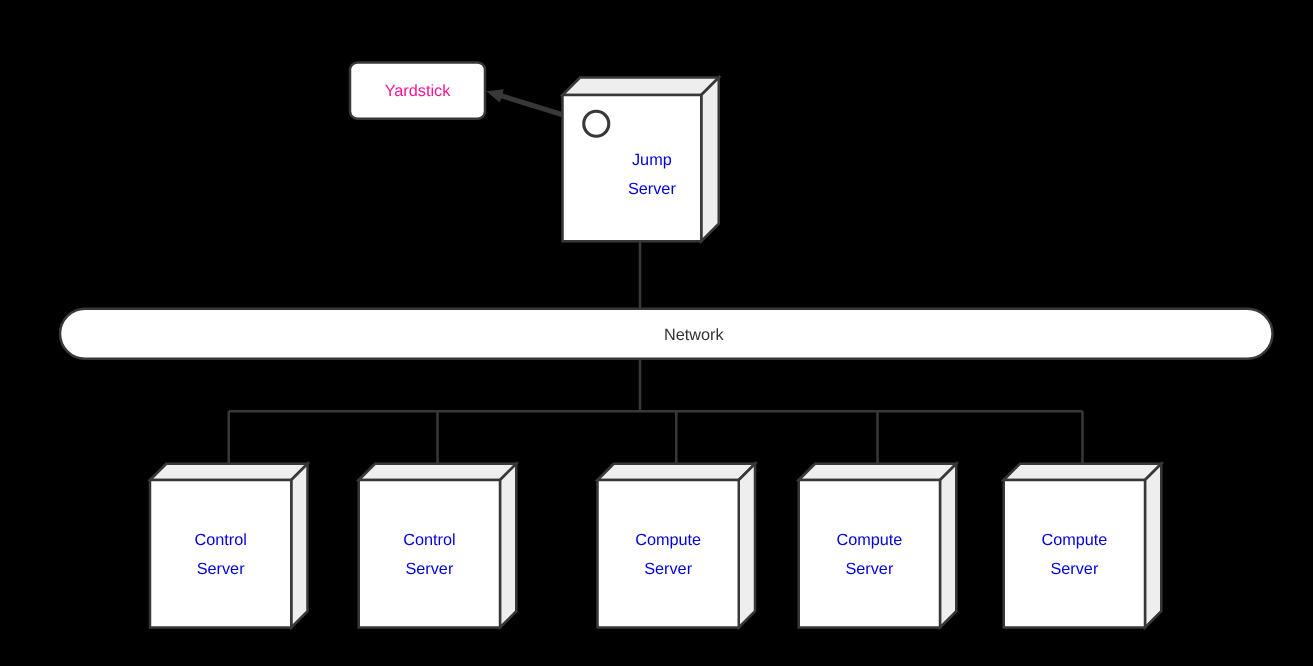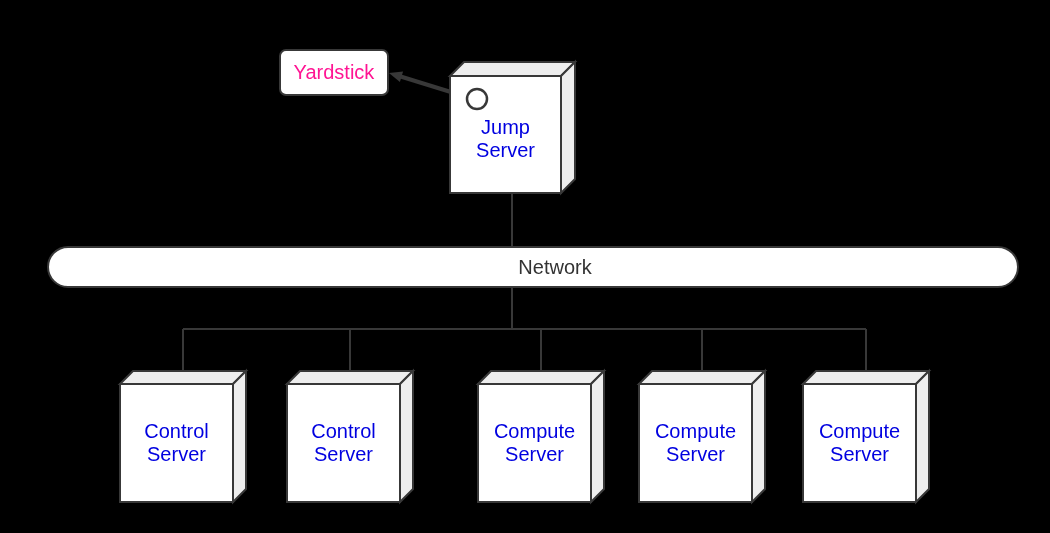--- a/index.html
+++ b/index.html
@@ -61,29 +61,29 @@
     fill: #ffffff;
     stroke: #383838;
     stroke-width: 2.5;
   }
   .node-label {
     position: absolute;
     display: flex;
     align-items: center;
     justify-content: center;
     text-align: center;
-    font-size: 20px;
+    font-size: 13px;
     line-height: 23px;
     white-space: pre-line;
     pointer-events: none;
   }
   .label-server { color: #0000e0; }
   .label-yardstick { color: #ff1493; }
   .label-network { color: #333333; }
-  .offset-down { padding-top: 8px; box-sizing: border-box; }
+  .offset-down { padding-top: 8px; box-sizing: border-box; margin-left: 16px; }
 </style>
 </head>
 <body>
 
 <div class="canvas">
 
   <svg class="diagram-svg" viewBox="0 0 1050 533">
 
     <line class="edge" x1="512" y1="193" x2="512" y2="247"></line>
 

